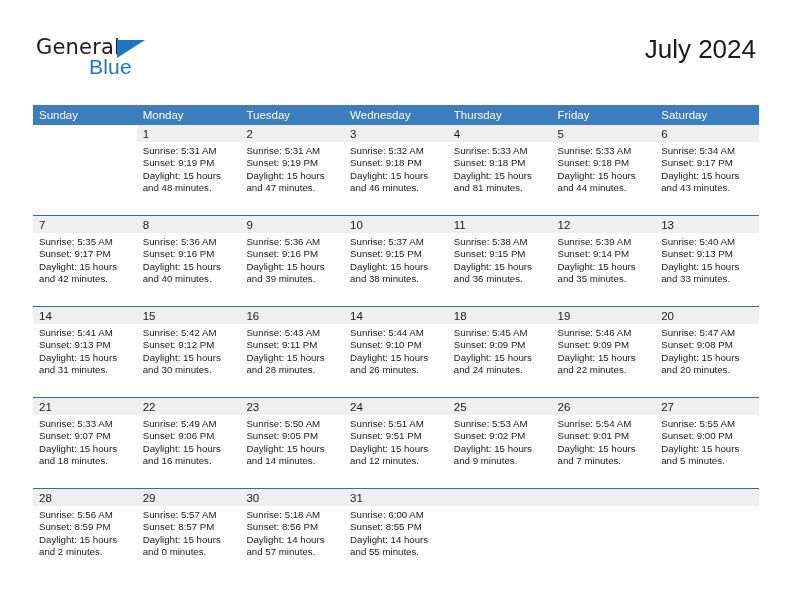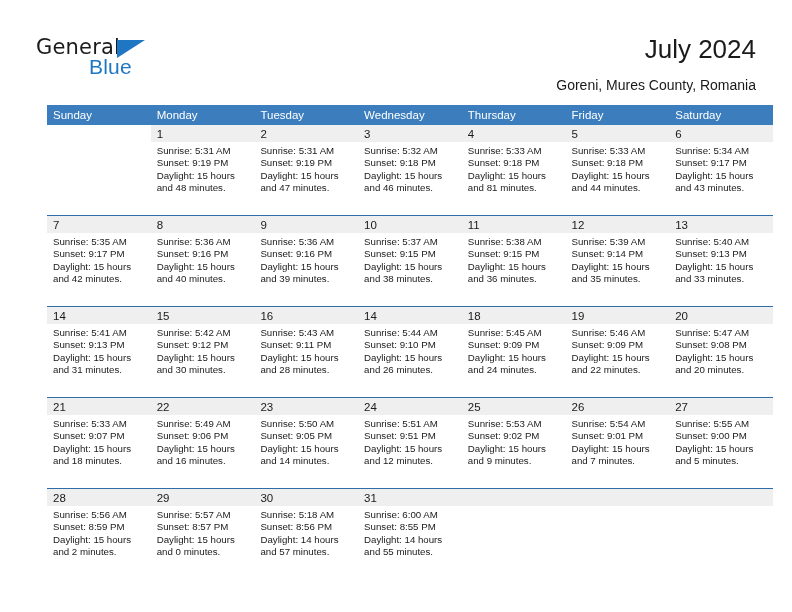--- a/index.html
+++ b/index.html
@@ -92,21 +92,20 @@
     line-height: 16px;
     white-space: nowrap;
   }
 
   
   .calendar {
     position: absolute;
     left: 33px;
     top: 105px;
     width: 726px;
-    margin-left: 14px;
   }
 
   table.cal {
     border-collapse: collapse;
     table-layout: fixed;
     width: 726px;
   }
   table.cal col { width: 103.71px; }
 
   thead th {
@@ -171,21 +170,20 @@
 
   <div class="header">
 
     <div class="logo">
       <span class="logo-general">General</span>
       <span class="logo-triangle"></span>
       <span class="logo-blue">Blue</span>
     </div>
 
     <div class="title">July 2024</div>
-    <div class="subtitle">Goreni, Mures County, Romania</div>
   </div>
 
   <div class="calendar">
     <table class="cal">
       <colgroup>
         <col>
           <col>
           <col>
           <col>
           <col>

